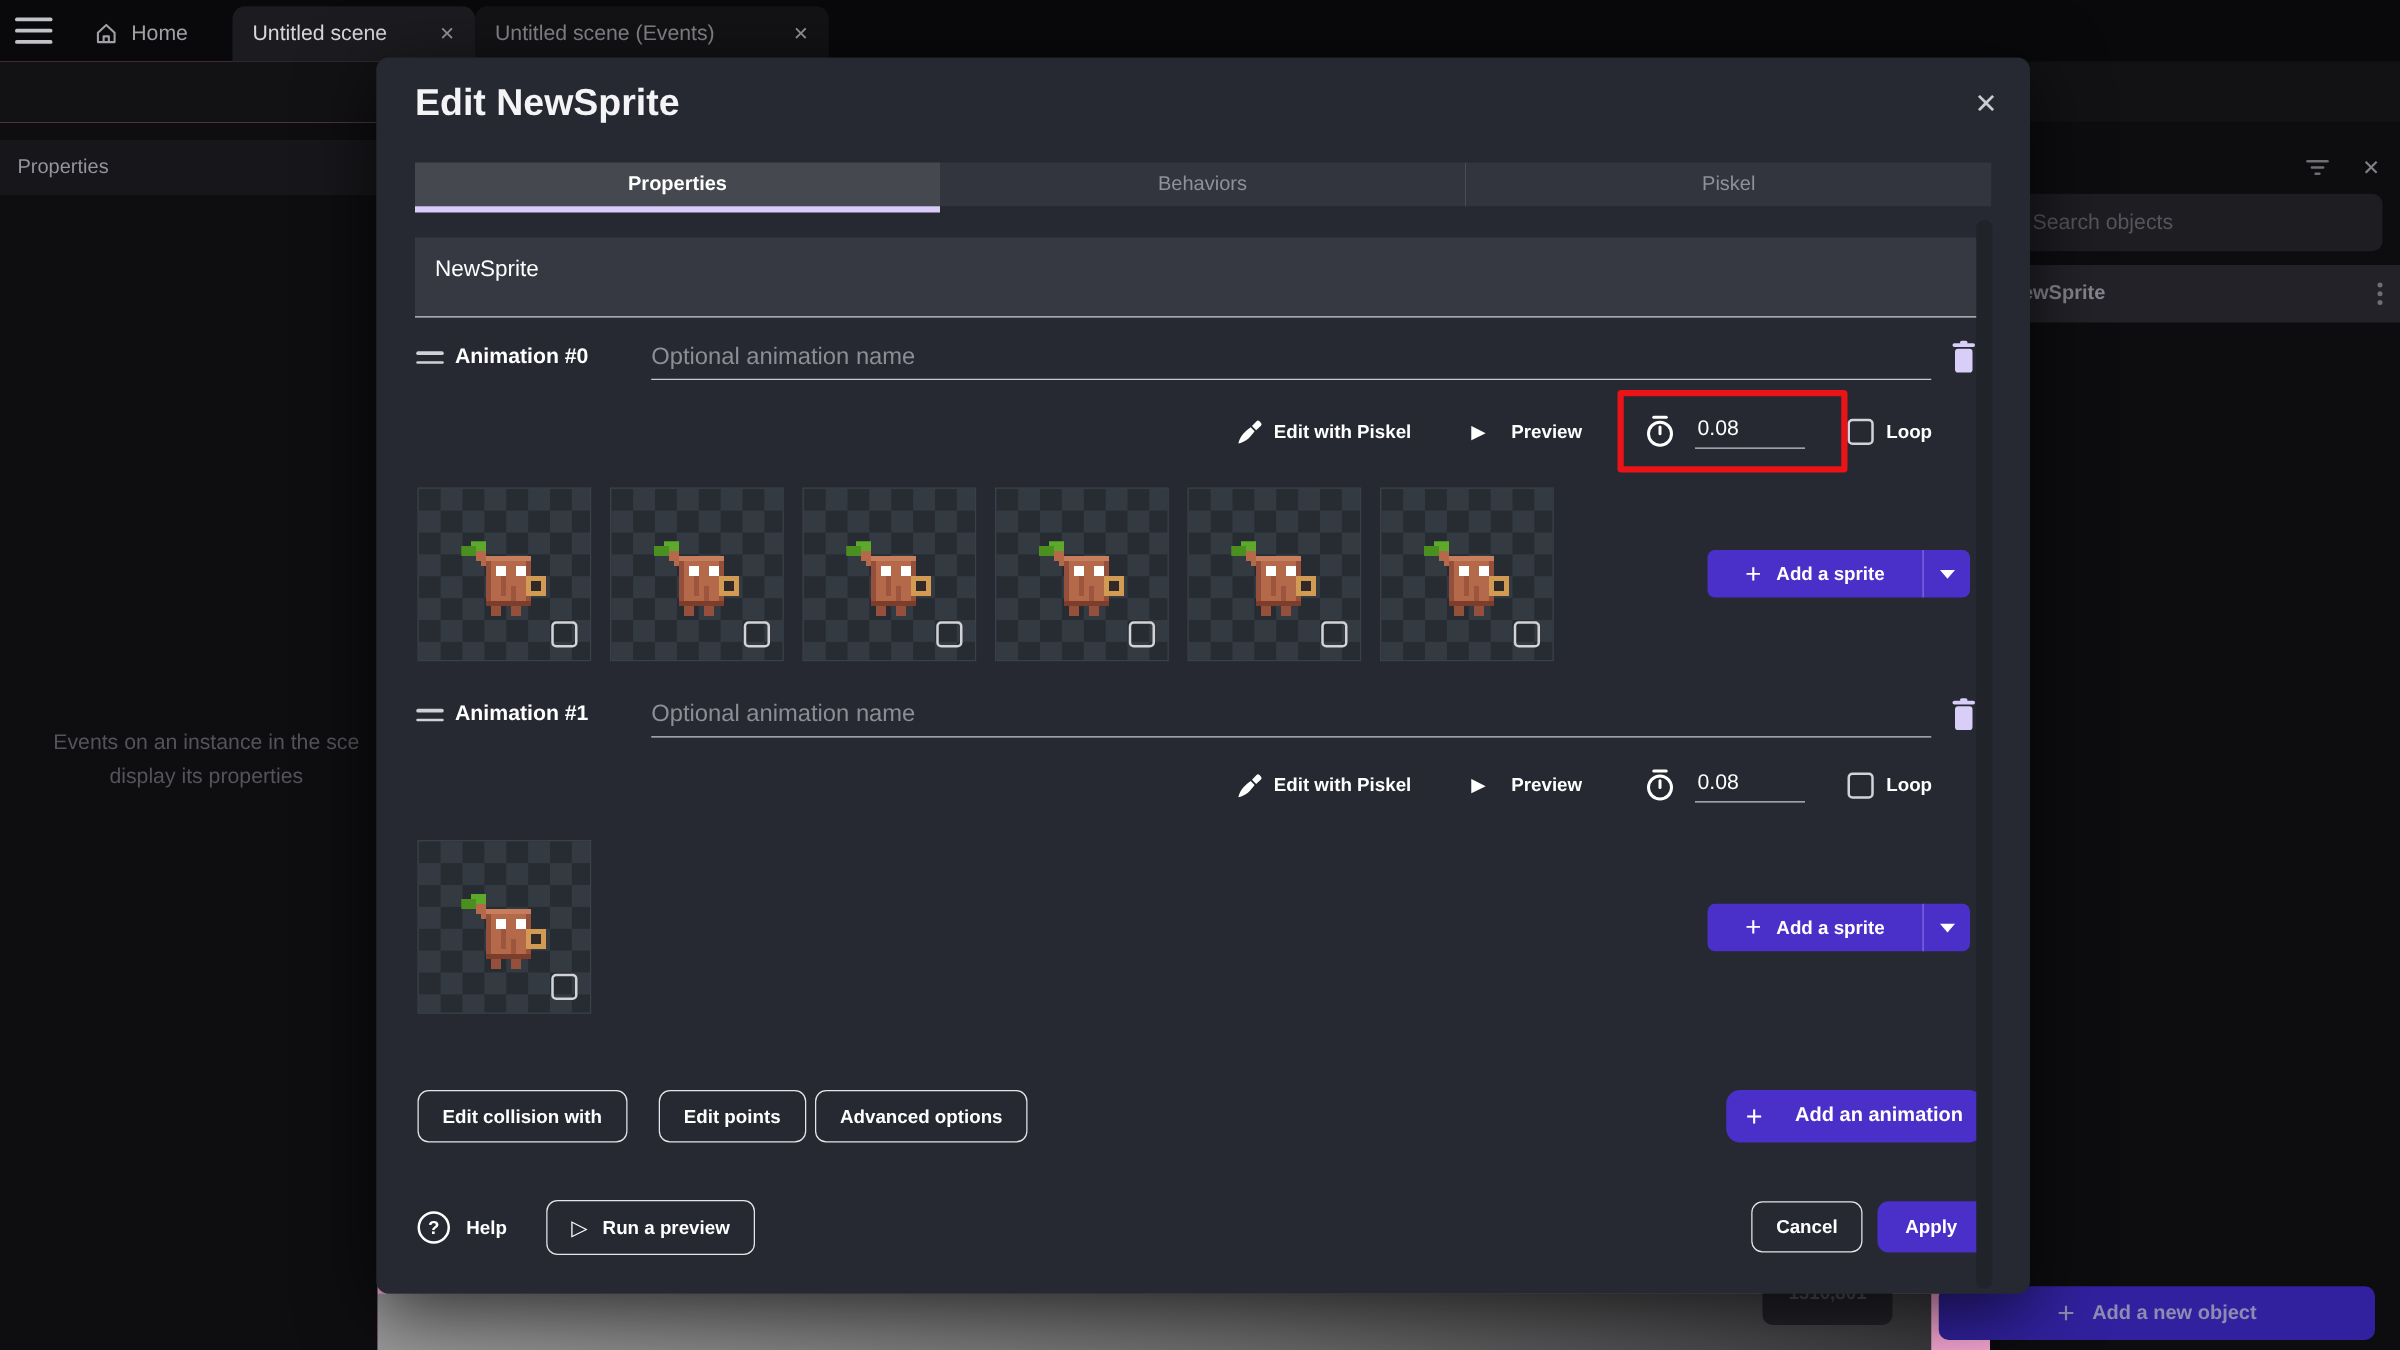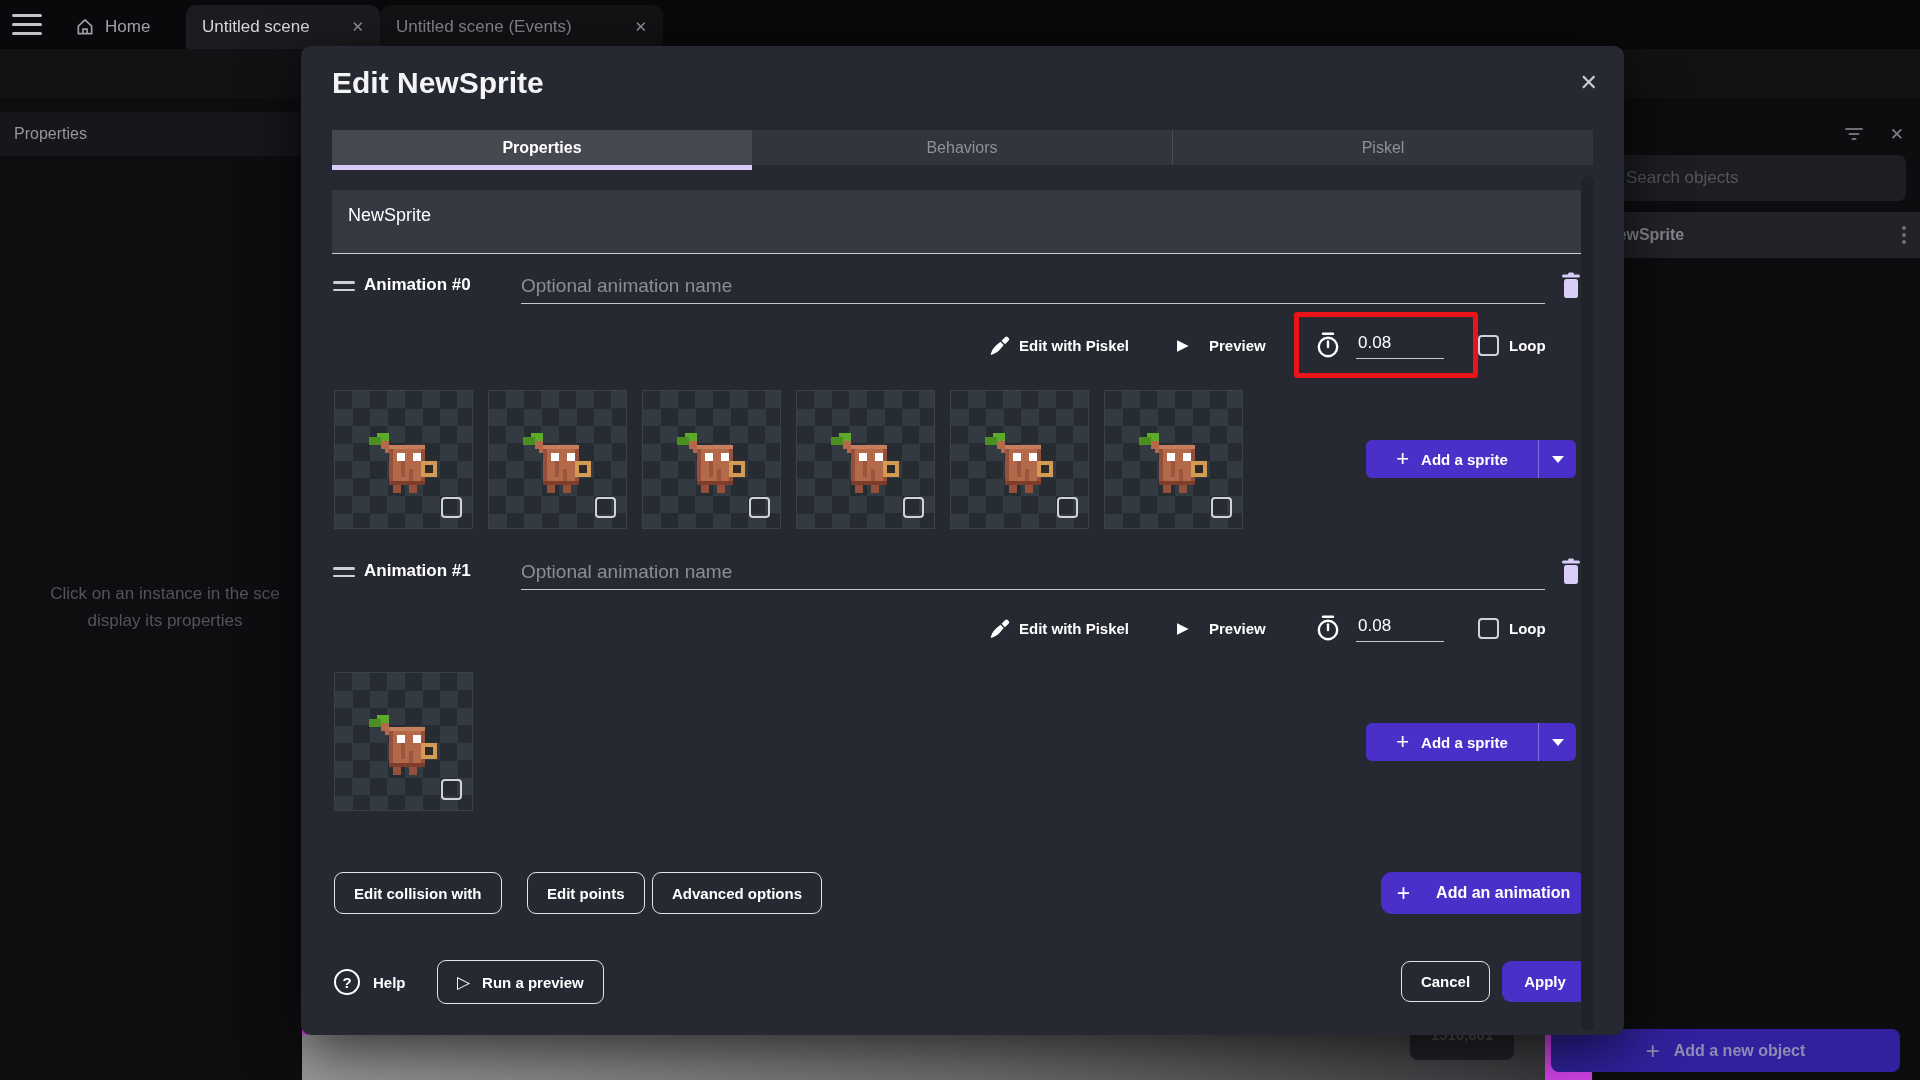--- a/index.html
+++ b/index.html
@@ -1,19 +1,19 @@
 <!DOCTYPE html>
 <html><head>
 <meta charset="utf-8">
 <style>
   * { box-sizing: border-box; margin: 0; padding: 0; }
   html,body { width:1920px; height:1080px; background:#09090b; overflow:hidden;
               font-family:"Liberation Sans", sans-serif; }
   .abs { position:absolute; }
-  #stage { position:relative; width:1592px; height:1080px; background:#d946ef; }
+  #stage { position:relative; width:1592px; height:1080px; background:#f9a8d4; }
 
   
   #topbar { left:0; top:0; width:1920px; height:49px; background:#09090b; z-index:3; }
   #hamburger { left:12px; top:14px; width:30px; height:21px; cursor:pointer; }
   #hamburger span { display:block; height:3px; border-radius:2px; background:#c2c3c8; margin-bottom:6px; }
   .toptab { top:5px; height:44px; border-radius:10px 10px 0 0; display:flex; align-items:center; gap:10px; padding:0 16px; font-size:17px; }
   #tab-home { left:59px; width:127px; color:#9fa0a6; }
   #tab-scene { left:186px; width:194px; background:#1c1c20; color:#d6d7db; }
   #tab-events { left:380px; width:283px; background:#131316; color:#85868c; }
   .tab-close { margin-left:auto; font-size:15px; color:#95969c; cursor:pointer; }
@@ -186,21 +186,21 @@
         <path d="M6.5 12 H10.5"></path>
         <path d="M11.5 16.5 L19.5 8.5 L21 10 L13 18 L11 18.8 Z"></path>
       </svg>
   </div>
 
   <div id="left-panel" class="abs">
     <div id="left-panel-header" class="abs">
       <span>Properties</span>
     </div>
     <div id="left-panel-msg" class="abs">
-      <div>Click on an instance in the sce</div>
+      <div>Events on an instance in the sce</div>
       <div>display its properties</div>
     </div>
   </div>
 
   <div id="right-panel" class="abs">
     <div id="objects-header" class="abs">
       <svg class="icon-svg" width="20" height="16" viewBox="0 0 20 16" fill="none" stroke="#6e6f75" stroke-width="2" stroke-linecap="round">
           <path d="M2 3 H18"></path>
           <path d="M5.5 8 H14.5"></path>
           <path d="M8.5 13 H11.5"></path>

